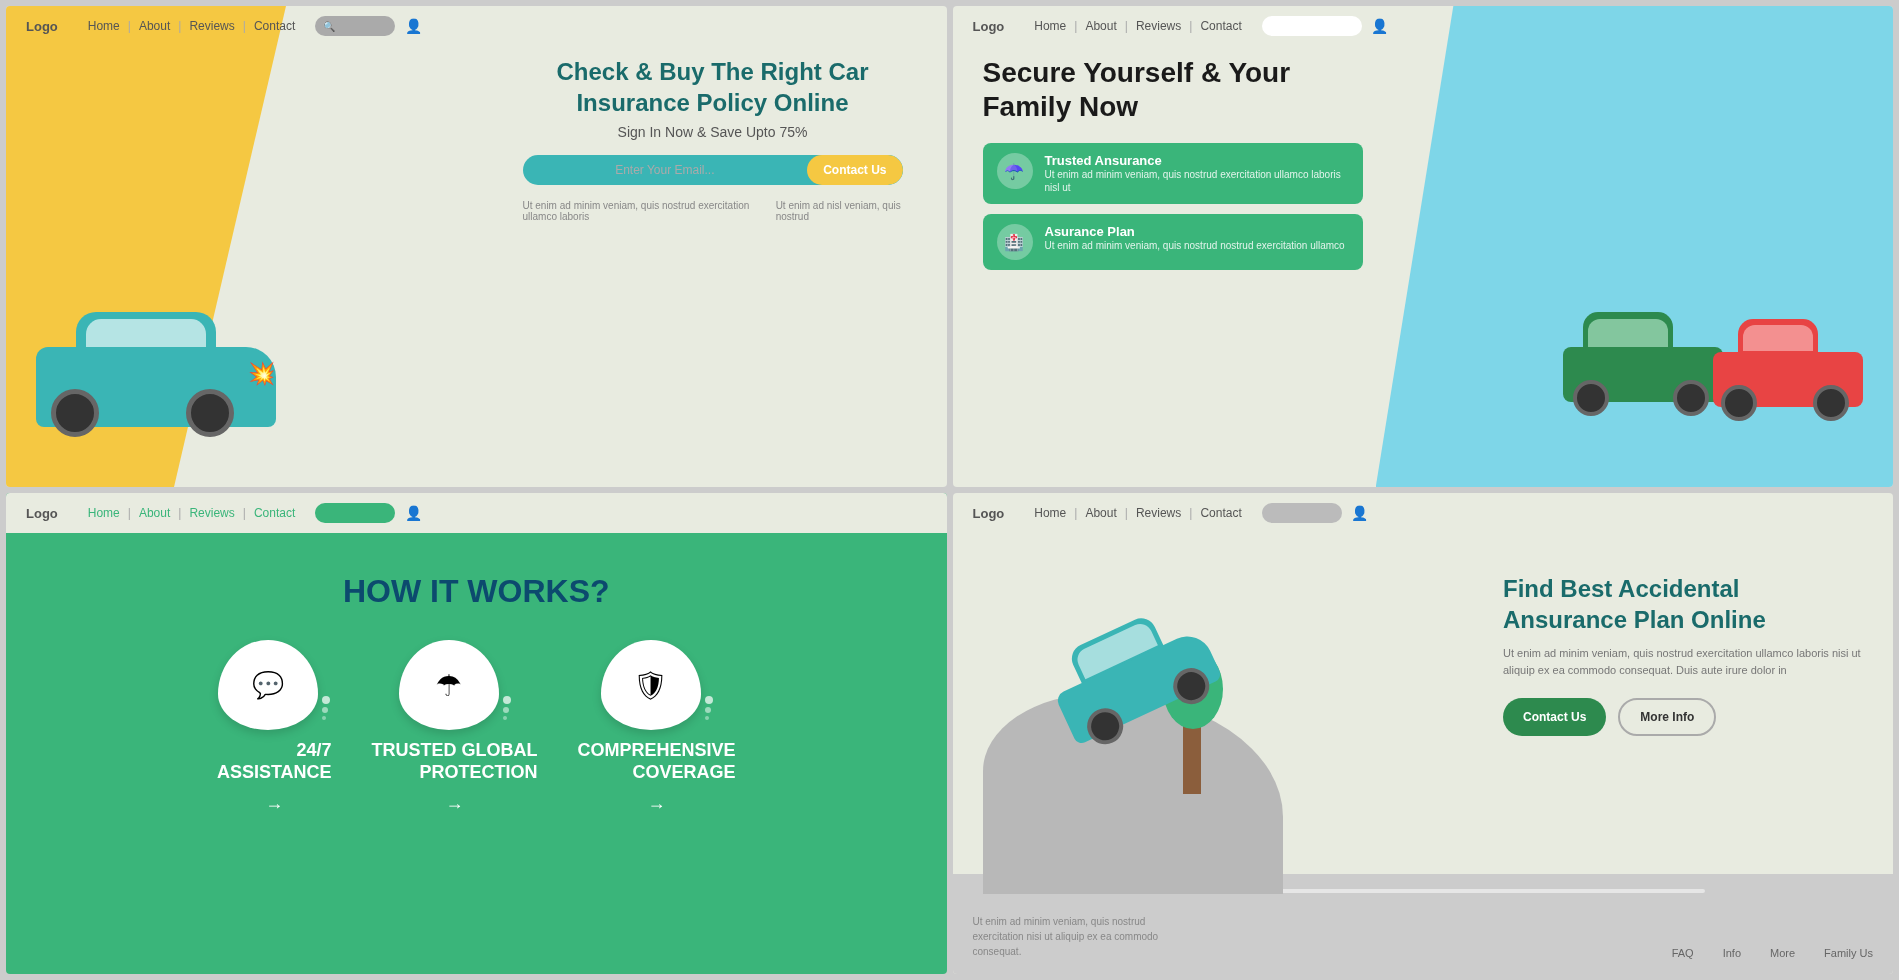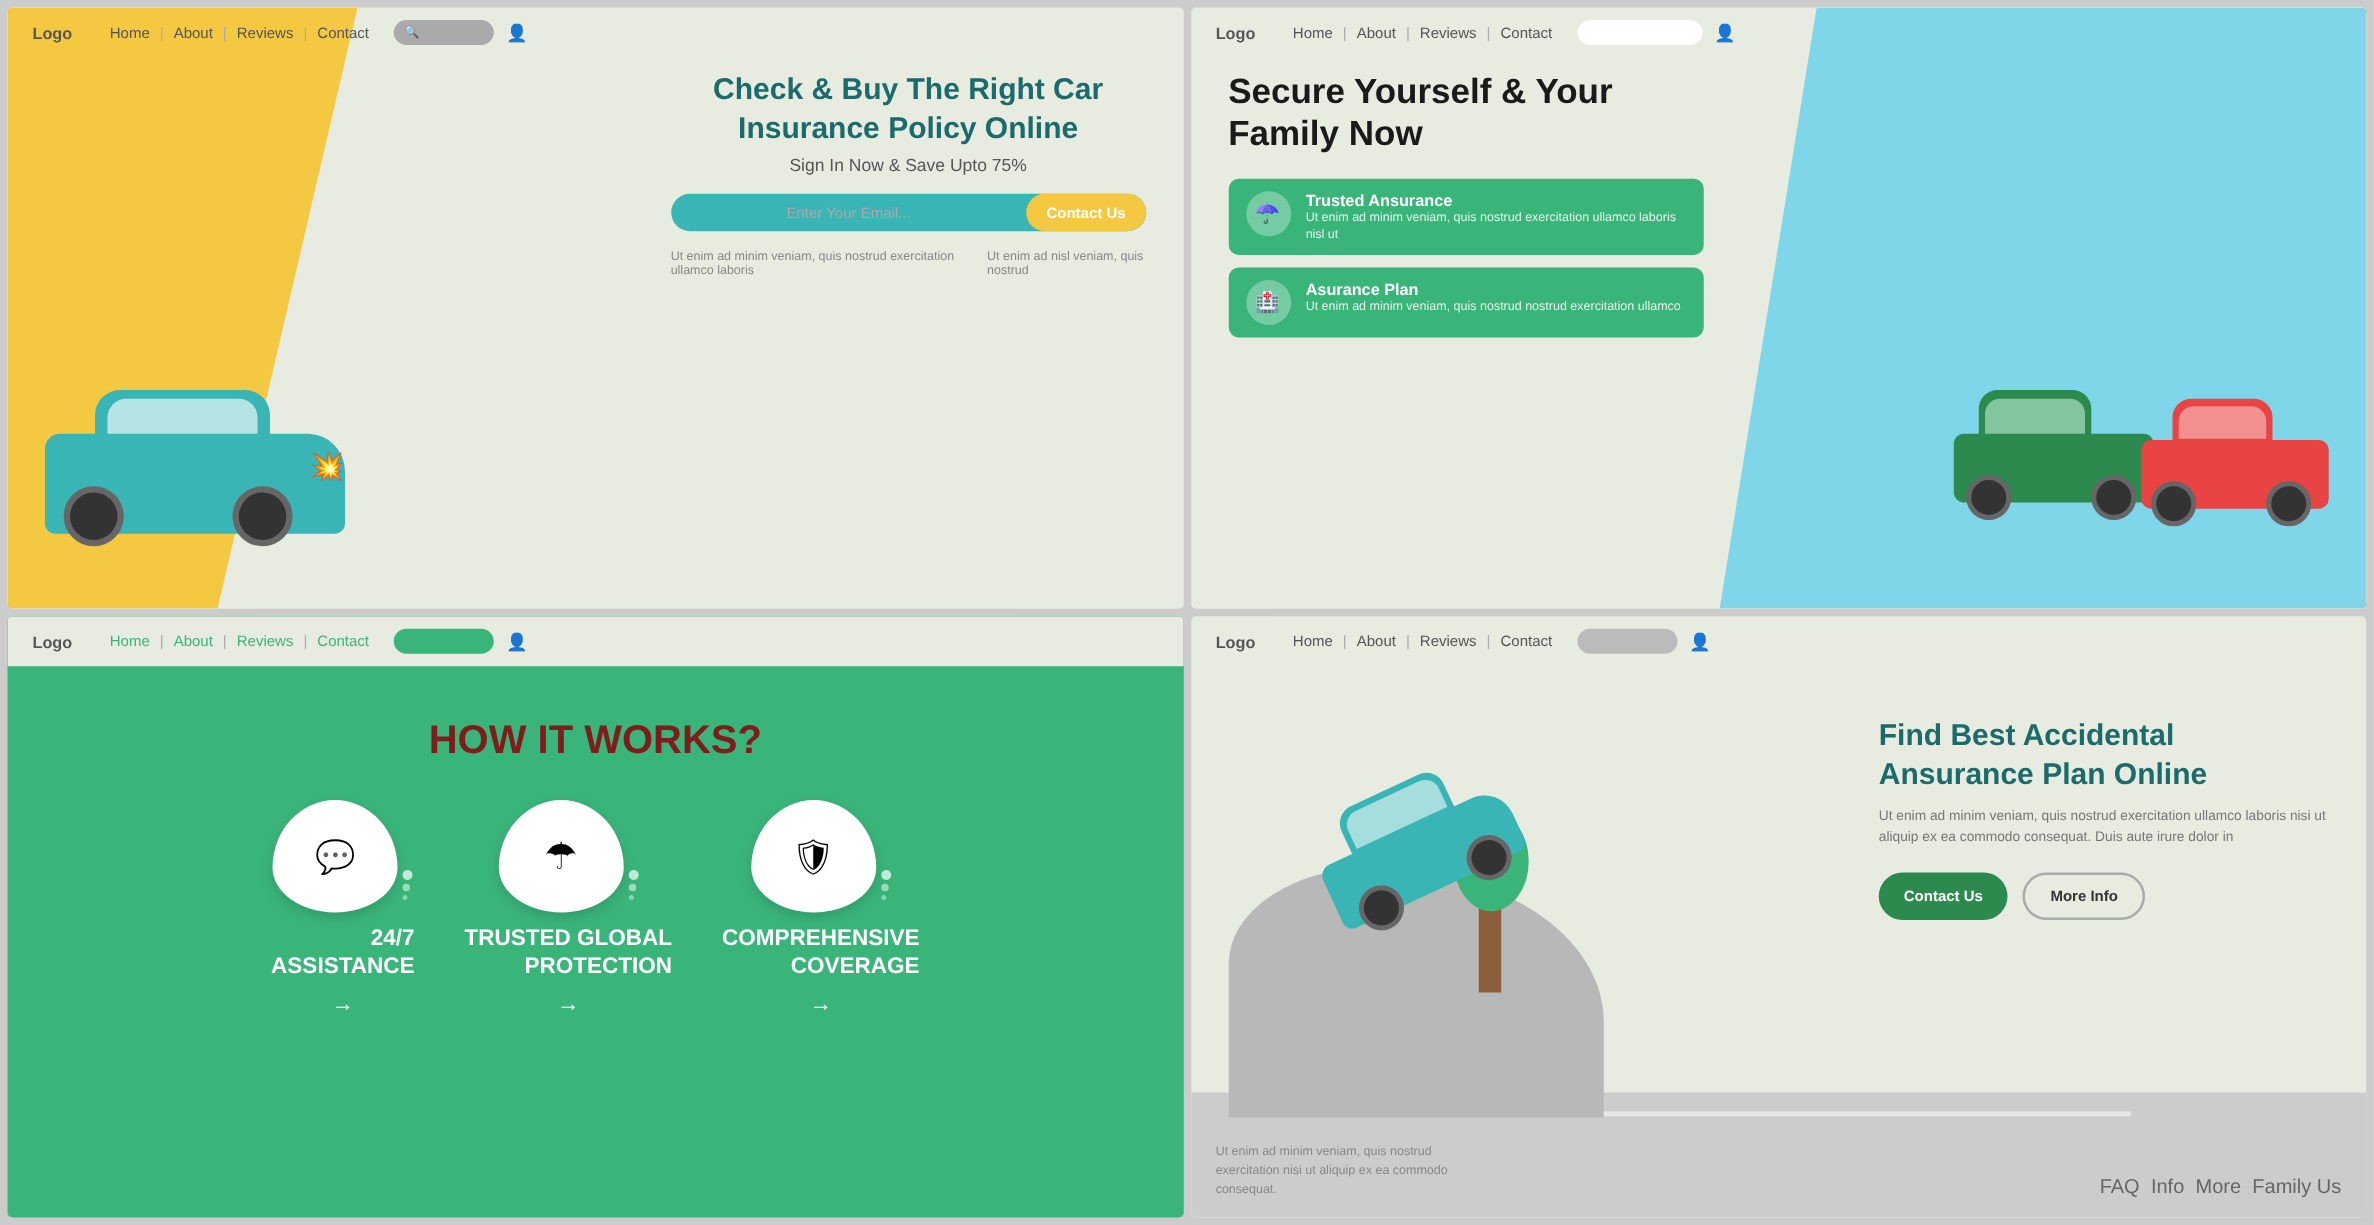--- a/index.html
+++ b/index.html
@@ -129,21 +129,21 @@
     .nav-user {
       margin-left: 10px;
       font-size: 14px;
       color: #777;
     }
 
     
     .panel1-content {
       position: absolute;
       top: 50px;
-      right: 30px;
+      right: 44px;
       width: 380px;
       text-align: center;
     }
     .panel1-content .headline {
       font-size: 24px;
       font-weight: bold;
       color: #1a6b6b;
       line-height: 1.3;
       margin-bottom: 6px;
     }
@@ -298,21 +298,21 @@
     .panel3-content {
       position: absolute;
       top: 50px;
       left: 0; right: 0;
       text-align: center;
       padding: 30px 20px 20px;
     }
     .panel3-headline {
       font-size: 32px;
       font-weight: 900;
-      color: #7f1d1d;
+      color: #0c4a6e;
       margin-bottom: 30px;
       text-transform: uppercase;
     }
     .features-row {
       display: flex;
       justify-content: center;
       gap: 40px;
       margin-bottom: 20px;
     }
     .feature-item {
@@ -407,22 +407,22 @@
       align-items: flex-end;
     }
     .panel4-footer-text {
       font-size: 10px;
       color: #888;
       line-height: 1.5;
       max-width: 200px;
     }
     .footer-links {
       display: flex;
-      gap: 9px;
-      font-size: 16px;
+      gap: 29px;
+      font-size: 11px;
       color: #666;
     }
 
     
     .tilted-car-container {
       position: absolute;
       bottom: 80px;
       left: 30px;
       width: 350px;
       height: 260px;

